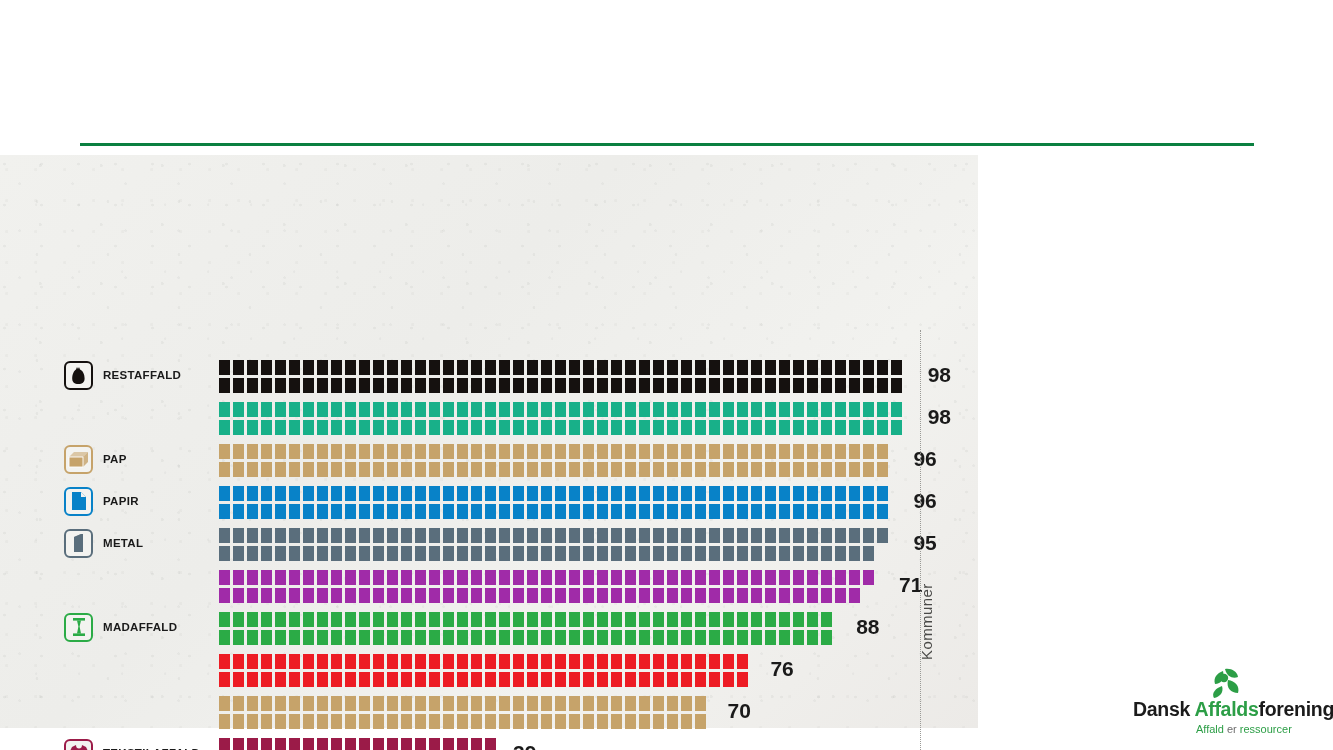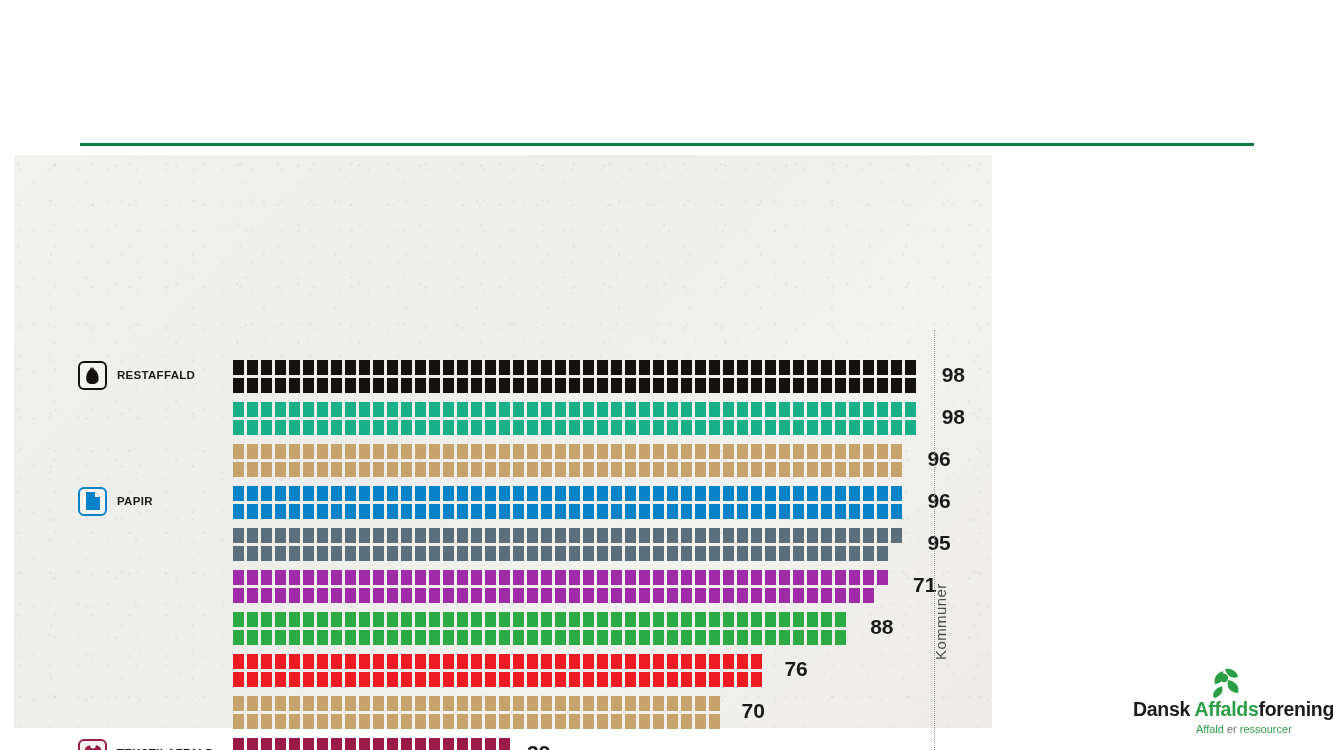--- a/index.html
+++ b/index.html
@@ -13,21 +13,21 @@
   #root { position: relative; width: 1333px; height: 750px; background: #fff; }
 
   
   .top-rule {
     position: absolute; left: 80px; top: 143px;
     width: 1174px; height: 3px; background: #0a8040;
   }
 
   
   .panel {
-    position: absolute; left: 14px; top: 155px;
+    position: absolute; left: 0; top: 155px;
     width: 978px; height: 573px;
     background:
       radial-gradient(circle at 12% 22%, rgba(140,145,140,0.10) 0 1.2px, transparent 1.6px),
       radial-gradient(circle at 37% 61%, rgba(140,145,140,0.09) 0 1.1px, transparent 1.5px),
       radial-gradient(circle at 66% 18%, rgba(140,145,140,0.10) 0 1.3px, transparent 1.7px),
       radial-gradient(circle at 84% 74%, rgba(140,145,140,0.08) 0 1.0px, transparent 1.4px),
       radial-gradient(circle at 52% 88%, rgba(140,145,140,0.10) 0 1.2px, transparent 1.6px),
       radial-gradient(circle at 23% 47%, rgba(150,150,145,0.07) 0 1.4px, transparent 1.8px),
       linear-gradient(135deg, #f1f1ee 0%, #ededea 40%, #f2f2ef 70%, #eceae7 100%);
     background-size: 37px 41px, 53px 47px, 61px 59px, 43px 67px, 71px 53px, 29px 31px, 100% 100%;
@@ -345,20 +345,31 @@
             <div class="sq" style="background: rgb(24, 176, 137);"></div>
             <div class="sq" style="background: rgb(24, 176, 137);"></div>
             <div class="sq" style="background: rgb(24, 176, 137);"></div>
             <div class="sq" style="background: rgb(24, 176, 137);"></div>
             <div class="sq" style="background: rgb(24, 176, 137);"></div>
             <div class="sq" style="background: rgb(24, 176, 137);"></div>
             <div class="sq" style="background: rgb(24, 176, 137);"></div>
           </div>
         </div>
         <div class="value" style="top: 242px; left: 927.7px;">98</div>
+        <div class="row" style="top: 284px;">
+          <div class="badge" style="border-color: rgb(198, 163, 106);">
+            <svg width="21" height="17" viewBox="0 0 21 17">
+              <path d="M1 6 L6 1 H20 L15 6 Z" fill="#c6a36a" opacity="0.55"></path>
+              <path d="M1 6 H15 V16 H1 Z" fill="#c6a36a"></path>
+              <path d="M15 6 L20 1 V11 L15 16 Z" fill="#c6a36a" opacity="0.8"></path>
+              <path d="M1 6 H15 V16 H1 Z" fill="none" stroke="#fff" stroke-width="0.9"></path>
+            </svg>
+          </div>
+          <div class="label">PAP</div>
+        </div>
         <div class="bar" style="top: 289px;">
           <div class="bar-line">
             <div class="sq" style="background: rgb(198, 163, 106);"></div>
             <div class="sq" style="background: rgb(198, 163, 106);"></div>
             <div class="sq" style="background: rgb(198, 163, 106);"></div>
             <div class="sq" style="background: rgb(198, 163, 106);"></div>
             <div class="sq" style="background: rgb(198, 163, 106);"></div>
             <div class="sq" style="background: rgb(198, 163, 106);"></div>
             <div class="sq" style="background: rgb(198, 163, 106);"></div>
             <div class="sq" style="background: rgb(198, 163, 106);"></div>
@@ -560,20 +571,29 @@
             <div class="sq" style="background: rgb(8, 130, 200);"></div>
             <div class="sq" style="background: rgb(8, 130, 200);"></div>
             <div class="sq" style="background: rgb(8, 130, 200);"></div>
             <div class="sq" style="background: rgb(8, 130, 200);"></div>
             <div class="sq" style="background: rgb(8, 130, 200);"></div>
             <div class="sq" style="background: rgb(8, 130, 200);"></div>
             <div class="sq" style="background: rgb(8, 130, 200);"></div>
           </div>
         </div>
         <div class="value" style="top: 326px; left: 913.4px;">96</div>
+        <div class="row" style="top: 368px;">
+          <div class="badge" style="border-color: rgb(90, 110, 124);">
+            <svg width="13" height="20" viewBox="0 0 13 20">
+              <path d="M2 4 L9 1 H11 V19 H2 Z" fill="#5a6e7c"></path>
+              <path d="M9 1 V4 H2 Z" fill="#5a6e7c" opacity="0.6"></path>
+            </svg>
+          </div>
+          <div class="label">METAL</div>
+        </div>
         <div class="bar" style="top: 373px;">
           <div class="bar-line">
             <div class="sq" style="background: rgb(90, 110, 124);"></div>
             <div class="sq" style="background: rgb(90, 110, 124);"></div>
             <div class="sq" style="background: rgb(90, 110, 124);"></div>
             <div class="sq" style="background: rgb(90, 110, 124);"></div>
             <div class="sq" style="background: rgb(90, 110, 124);"></div>
             <div class="sq" style="background: rgb(90, 110, 124);"></div>
             <div class="sq" style="background: rgb(90, 110, 124);"></div>
             <div class="sq" style="background: rgb(90, 110, 124);"></div>
@@ -762,20 +782,30 @@
             <div class="sq" style="background: rgb(160, 43, 168);"></div>
             <div class="sq" style="background: rgb(160, 43, 168);"></div>
             <div class="sq" style="background: rgb(160, 43, 168);"></div>
             <div class="sq" style="background: rgb(160, 43, 168);"></div>
             <div class="sq" style="background: rgb(160, 43, 168);"></div>
             <div class="sq" style="background: rgb(160, 43, 168);"></div>
             <div class="sq" style="background: rgb(160, 43, 168);"></div>
           </div>
         </div>
         <div class="value" style="top: 410px; left: 899.1px;">71</div>
+        <div class="row" style="top: 452px;">
+          <div class="badge" style="border-color: rgb(43, 171, 70);">
+            <svg width="14" height="20" viewBox="0 0 14 20">
+              <rect x="1" y="1" width="12" height="2.6" fill="#2bab46"></rect>
+              <rect x="1" y="16.4" width="12" height="2.6" fill="#2bab46"></rect>
+              <path d="M5 3.6 h4 l-1.4 6 l1.4 6.8 h-4 l1.4-6.8 Z" fill="#2bab46"></path>
+            </svg>
+          </div>
+          <div class="label">MADAFFALD</div>
+        </div>
         <div class="bar" style="top: 457px;">
           <div class="bar-line">
             <div class="sq" style="background: rgb(43, 171, 70);"></div>
             <div class="sq" style="background: rgb(43, 171, 70);"></div>
             <div class="sq" style="background: rgb(43, 171, 70);"></div>
             <div class="sq" style="background: rgb(43, 171, 70);"></div>
             <div class="sq" style="background: rgb(43, 171, 70);"></div>
             <div class="sq" style="background: rgb(43, 171, 70);"></div>
             <div class="sq" style="background: rgb(43, 171, 70);"></div>
             <div class="sq" style="background: rgb(43, 171, 70);"></div>

